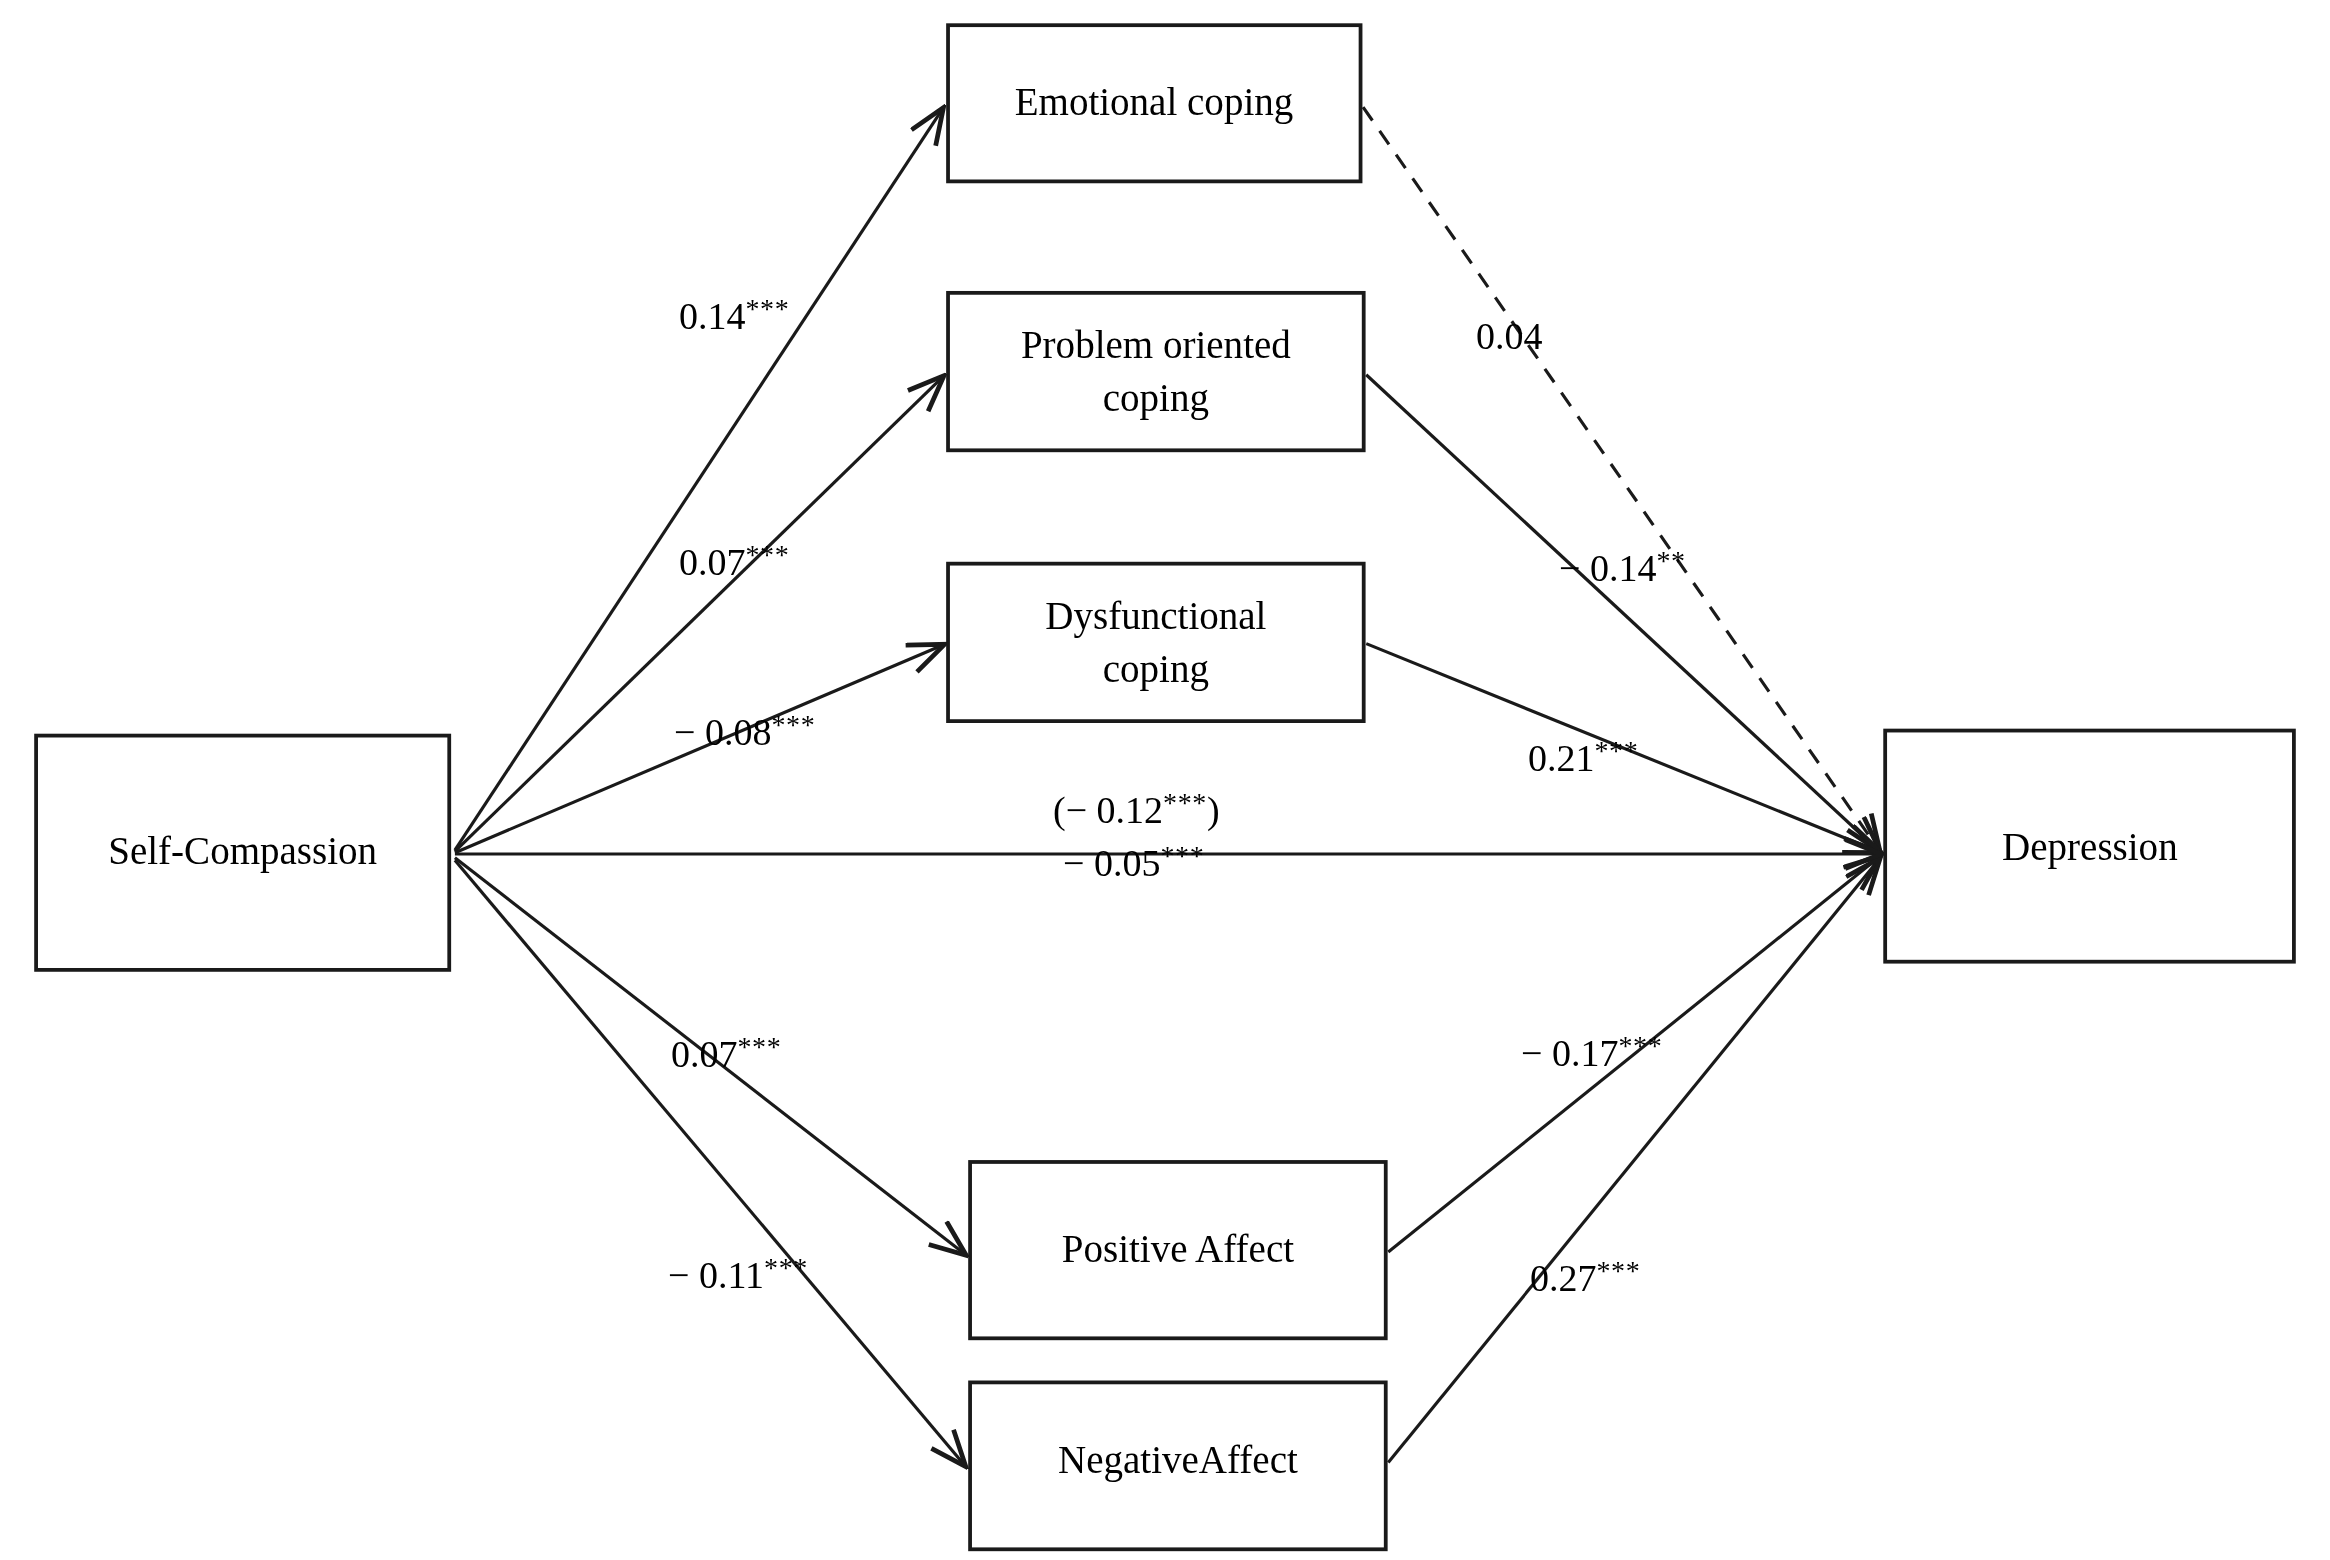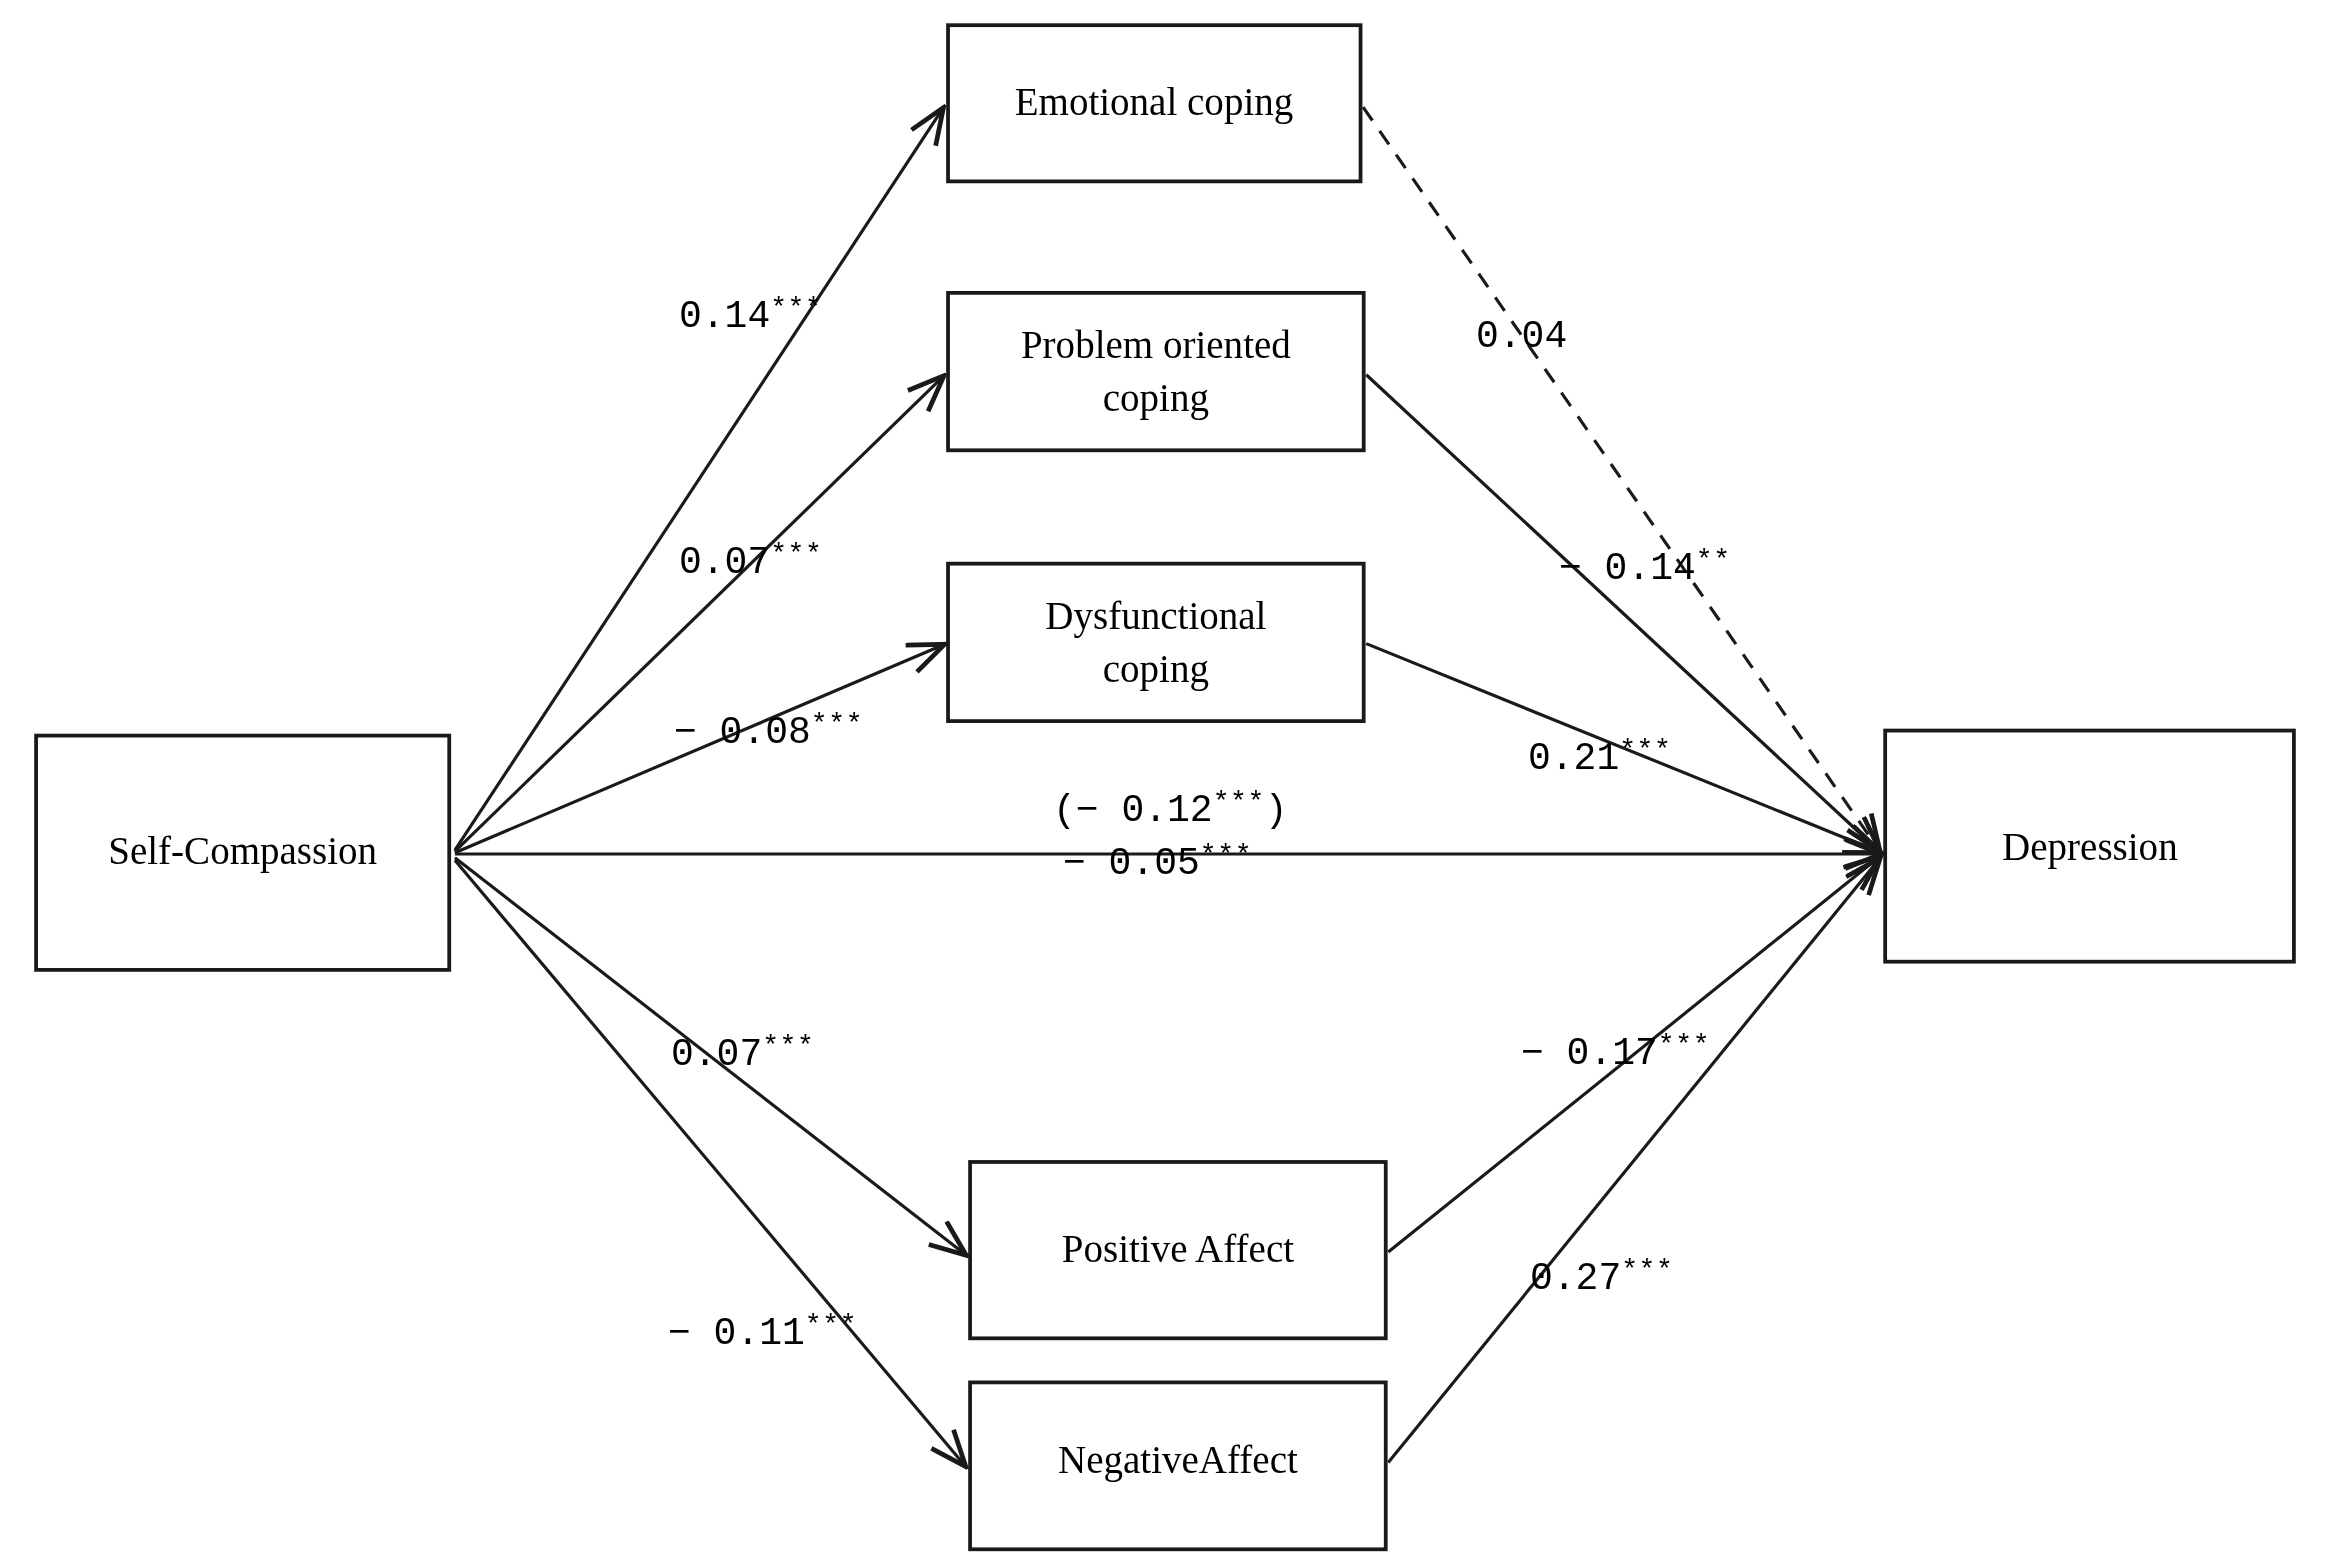--- a/index.html
+++ b/index.html
@@ -56,21 +56,20 @@
   }
   .coef-label .stars {
     font-size: 28px;
     vertical-align: 11.3px;
     letter-spacing: 0.6px;
   }
   .coef-wrap {
     position: absolute;
     line-height: 1;
     user-select: none;
-    font-family: Liberation Mono, monospace;
   }
 </style>
 </head>
 <body>
 
 <div id="diagram-root">
 
   <svg id="path-canvas" viewBox="0 0 3699 2477">
     <defs>
       <marker id="arrow" markerWidth="13" markerHeight="13" refX="11" refY="5.2" orient="auto" markerUnits="strokeWidth">
@@ -125,21 +124,21 @@
   </div>
 
   <div class="coef-wrap coef-label" style="left:674px; top:711px;">
     <span>− 0.08</span><span class="stars">***</span>
   </div>
 
   <div class="coef-wrap coef-label" style="left:671px; top:1033px;">
     <span>0.07</span><span class="stars">***</span>
   </div>
 
-  <div class="coef-wrap coef-label" style="left:668px; top:1312px;">
+  <div class="coef-wrap coef-label" style="left:668px; top:1254px;">
     <span>− 0.11</span><span class="stars">***</span>
   </div>
 
   <div class="coef-wrap coef-label" style="left:1476px; top:315px;">
     <span>0.04</span><span class="stars"></span>
   </div>
 
   <div class="coef-wrap coef-label" style="left:1512px; top:547px;margin-left:47px;">
     <span>− 0.14</span><span class="stars">**</span>
   </div>

